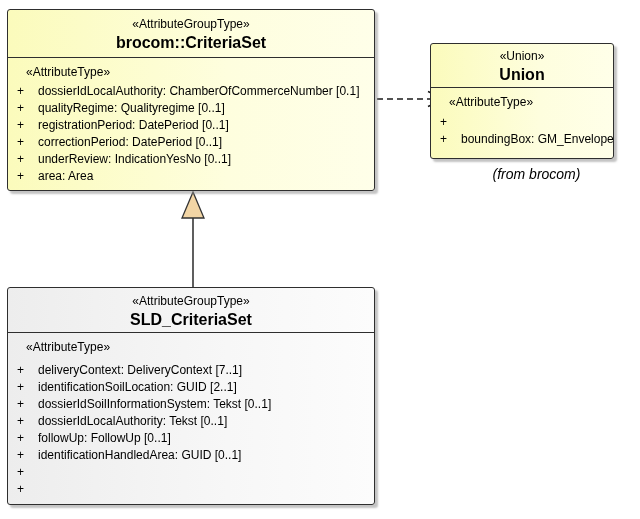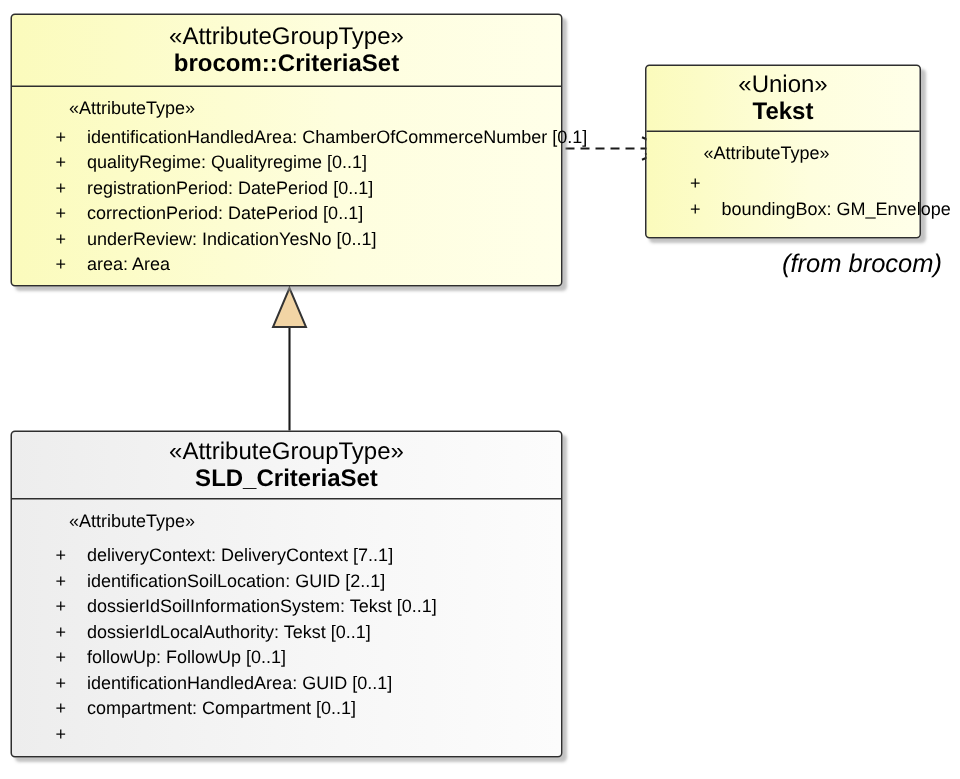--- a/index.html
+++ b/index.html
@@ -33,23 +33,23 @@
   .fill-yellow { background: linear-gradient(to right, #fbfbbc 0%, #fefede 60%, #ffffe9 100%); }
   .fill-gray   { background: linear-gradient(to right, #ededed 0%, #f7f7f7 60%, #fcfcfc 100%); }
   .box-title {
     border-bottom: 1px solid #2e2e2e;
     display: flex;
     flex-direction: column;
     align-items: center;
     justify-content: center;
     text-align: center;
   }
-  .class-stereotype { font-size: 16px; }
+  .class-stereotype { font-size: 12px; }
   .class-name { font-size: 16px; font-weight: bold; margin-top: 1px; }
-  .attrs { padding-top: 6px; margin-left: 20px; }
+  .attrs { padding-top: 6px; }
   .section-label {
     padding-left: 18px;
     height: 17px;
     white-space: nowrap;
   }
   .attr-row {
     height: 17px;
     display: flex;
     white-space: nowrap;
   }
@@ -57,22 +57,22 @@
     flex: none;
     width: 21px;
     padding-left: 9px;
   }
   .attr-text { flex: none; }
   .pkg-note {
     position: absolute;
     left: 445px;
     top: 166px;
     width: 183px;
-    text-align: right;
-    font-size: 17px;
+    text-align: center;
+    font-size: 14px;
     font-style: italic;
   }
 </style>
 </head>
 <body>
 
 <div id="canvas">
 
   <svg id="connectors" width="640" height="519" viewBox="0 0 640 519">
     <g>
@@ -88,21 +88,21 @@
   <div class="uml-box fill-yellow" style="left:7px; top:9px; width:366px; height:180px;">
     <div class="box-title" style="height:47px;">
       <div class="class-stereotype">«AttributeGroupType»</div>
       <div class="class-name">brocom::CriteriaSet</div>
     </div>
     <div class="attrs">
       <div class="section-label">«AttributeType»</div>
       <div style="height:2px;"></div>
       <div class="attr-row">
         <span class="attr-vis">+</span>
-        <span class="attr-text">identificationHandledArea: ChamberOfCommerceNumber [0.1]</span>
+        <span class="attr-text">dossierIdLocalAuthority: ChamberOfCommerceNumber [0.1]</span>
       </div>
       <div class="attr-row">
         <span class="attr-vis">+</span>
         <span class="attr-text">qualityRegime: Qualityregime [0..1]</span>
       </div>
       <div class="attr-row">
         <span class="attr-vis">+</span>
         <span class="attr-text">registrationPeriod: DatePeriod [0..1]</span>
       </div>
       <div class="attr-row">
@@ -116,21 +116,21 @@
       <div class="attr-row">
         <span class="attr-vis">+</span>
         <span class="attr-text">area: Area</span>
       </div>
     </div>
   </div>
 
   <div class="uml-box fill-yellow" style="left:430px; top:43px; width:182px; height:114px;">
     <div class="box-title" style="height:43px;">
       <div class="class-stereotype">«Union»</div>
-      <div class="class-name">Tekst</div>
+      <div class="class-name">Union</div>
     </div>
     <div class="attrs">
       <div class="section-label">«AttributeType»</div>
       <div style="height:3px;"></div>
       <div class="attr-row">
         <span class="attr-vis">+</span>
       </div>
       <div class="attr-row">
         <span class="attr-vis">+</span>
         <span class="attr-text">boundingBox: GM_Envelope</span>
@@ -167,21 +167,20 @@
       <div class="attr-row">
         <span class="attr-vis">+</span>
         <span class="attr-text">followUp: FollowUp [0..1]</span>
       </div>
       <div class="attr-row">
         <span class="attr-vis">+</span>
         <span class="attr-text">identificationHandledArea: GUID [0..1]</span>
       </div>
       <div class="attr-row">
         <span class="attr-vis">+</span>
-        <span class="attr-text">compartment: Compartment [0..1]</span>
       </div>
       <div class="attr-row">
         <span class="attr-vis">+</span>
       </div>
     </div>
   </div>
 
 </div>
 
 </body></html>

